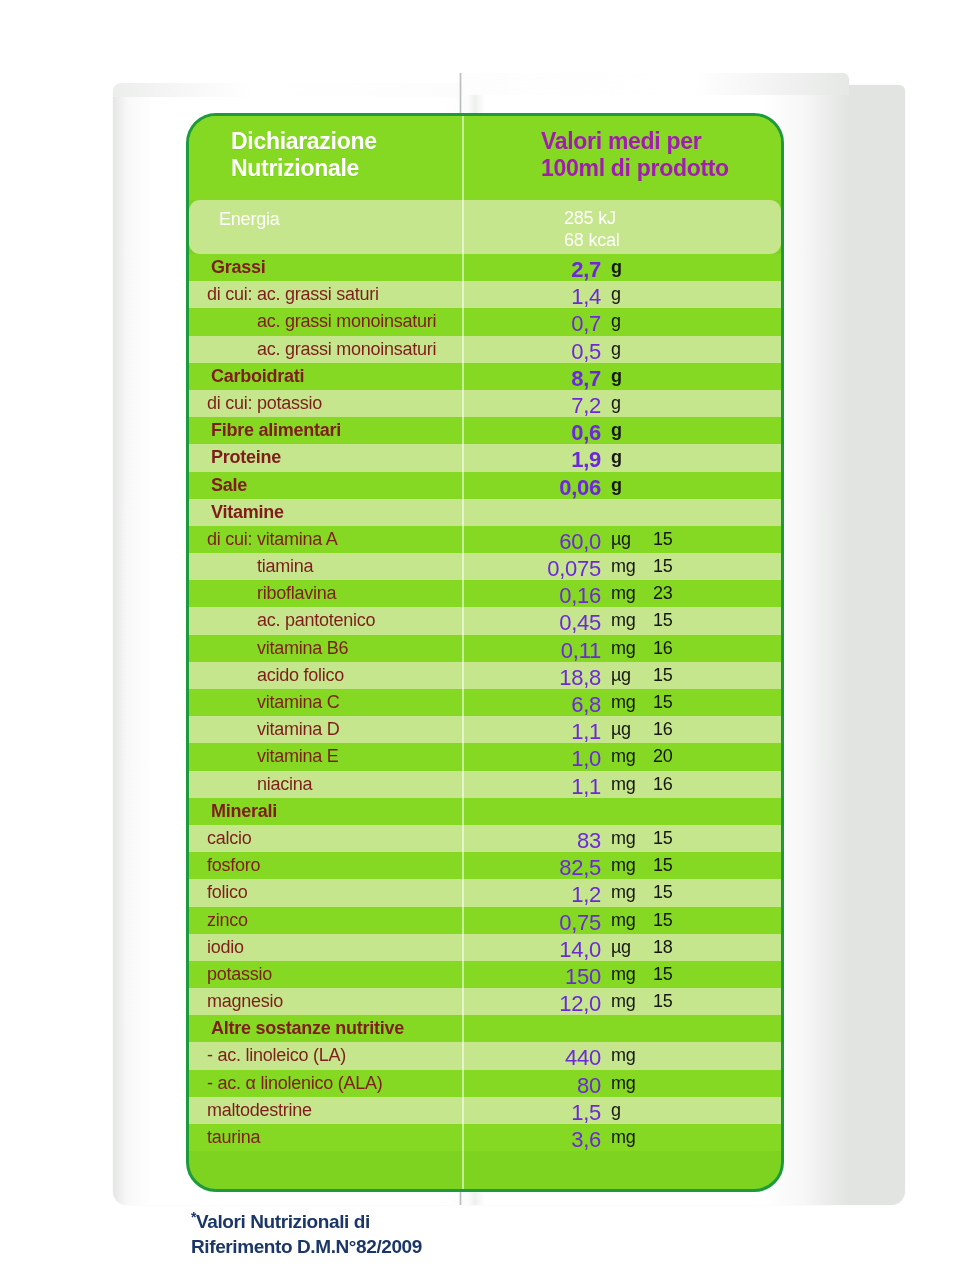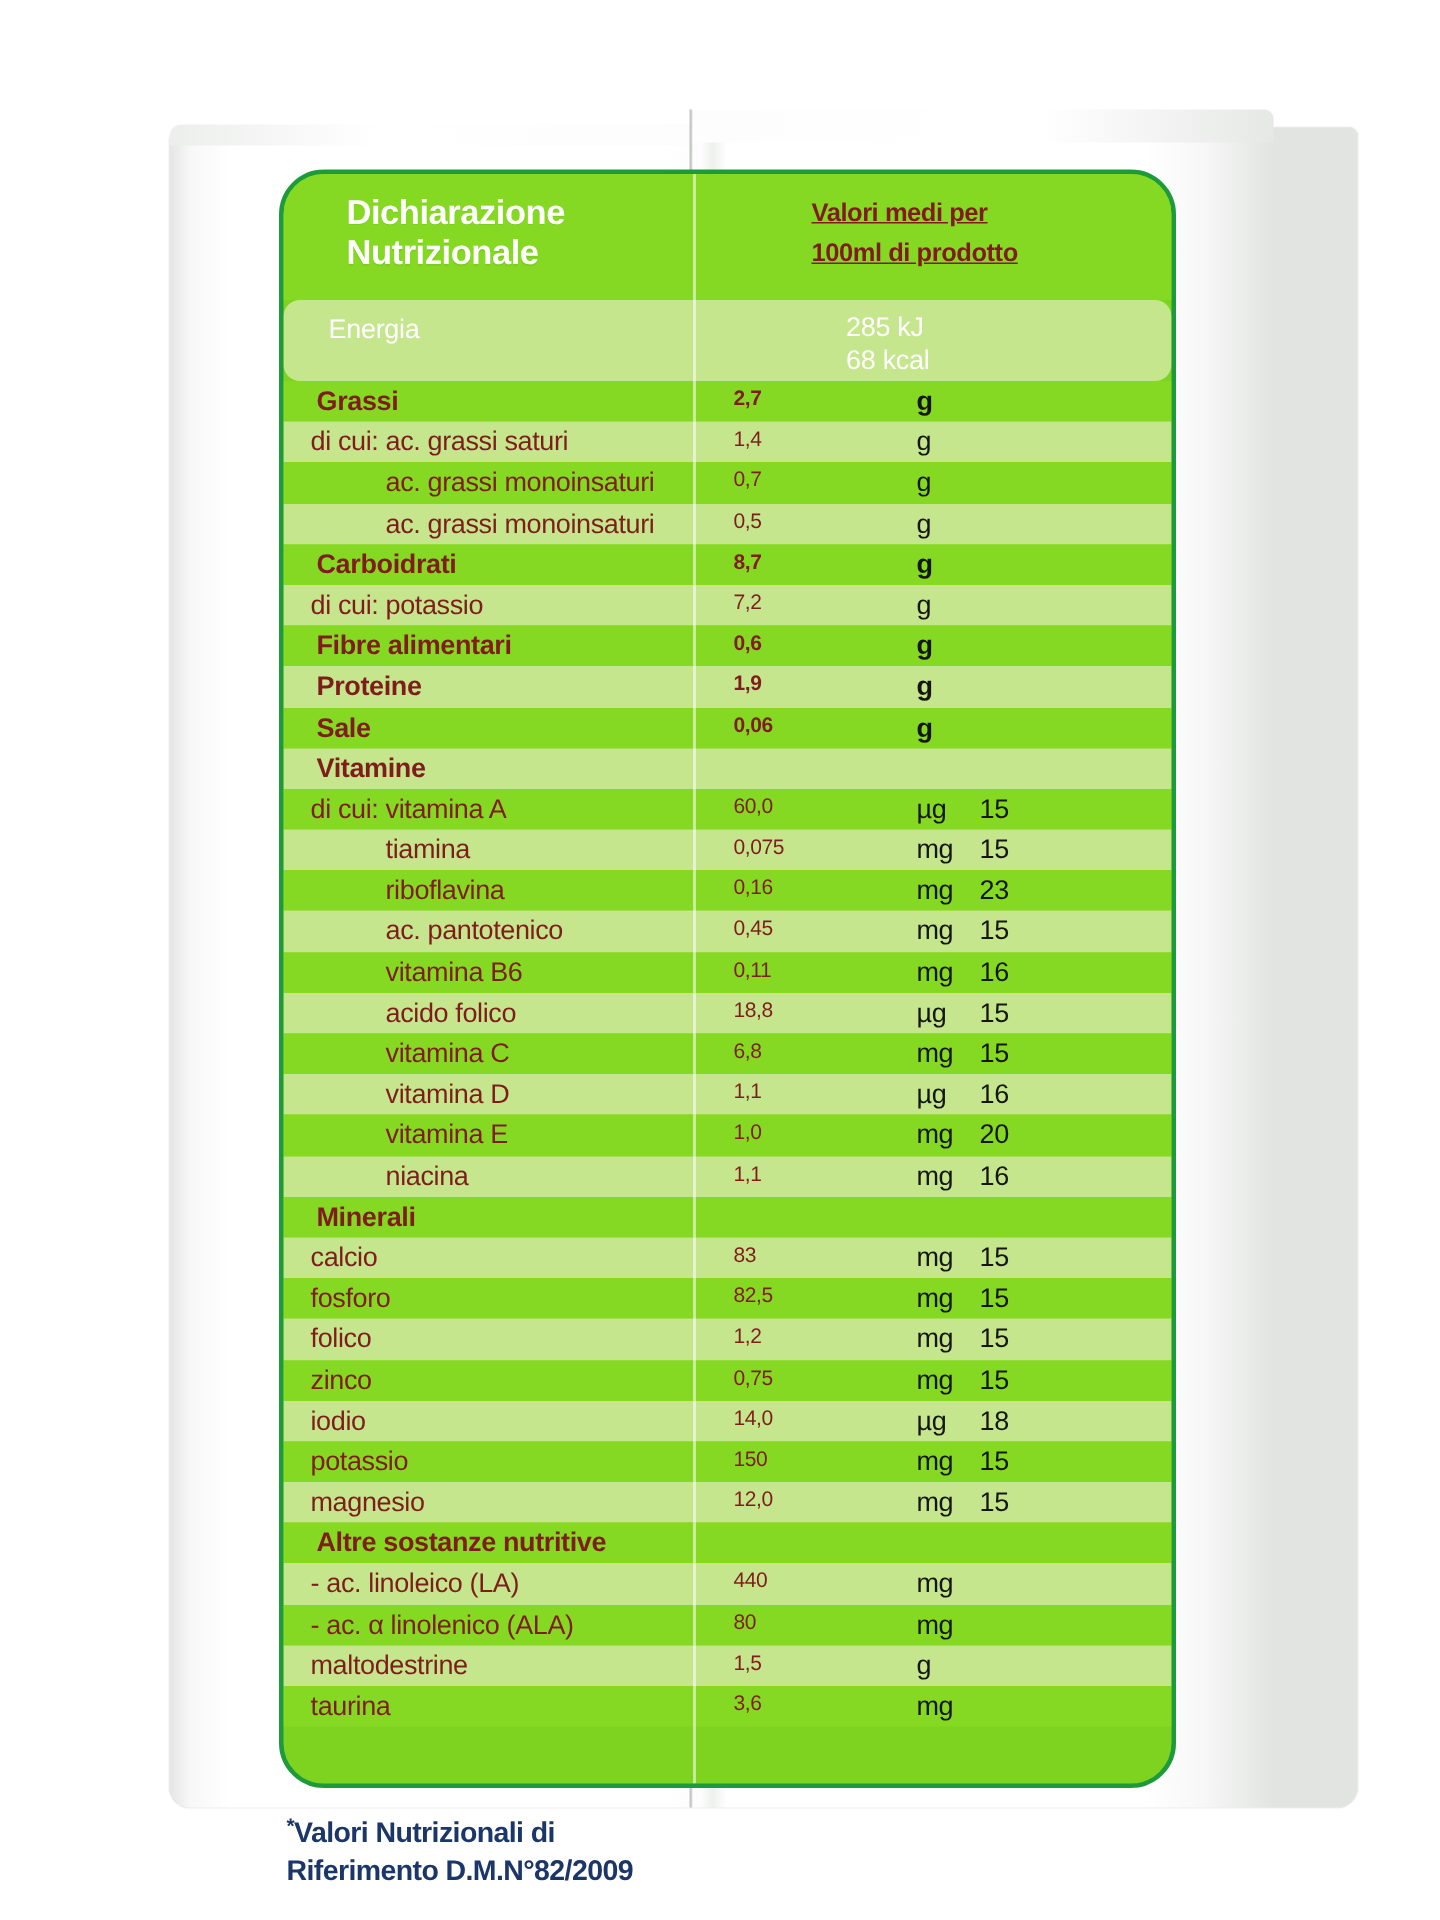--- a/index.html
+++ b/index.html
@@ -69,23 +69,22 @@
 
   
   .hd-left{
     position:absolute;left:42px;top:12px;
     color:#ffffff;font-weight:bold;font-size:23px;line-height:27px;
     letter-spacing:-.3px;
     text-shadow:0 1px 0 rgba(0,0,0,.06);
   }
   .hd-right{
     position:absolute;left:352px;top:12px;
-    color:#7f1d1d;font-weight:bold;font-size:17px;line-height:27px;
+    color:#a21caf;font-weight:bold;font-size:23px;line-height:27px;
     letter-spacing:-.3px;
-    text-decoration:underline;
   }
   .en-label{
     position:absolute;left:30px;top:9px;
     color:#ffffff;font-size:18px;letter-spacing:-.2px;
   }
   .en-vals{
     position:absolute;left:375px;top:7px;
     color:#ffffff;font-size:18px;line-height:22px;letter-spacing:-.2px;
   }
 
@@ -101,23 +100,23 @@
   .lbl.i0{left:22px;}
   .lbl.i1{left:18px;}
   .lbl.i2{left:68px;}
   .lbl.b{font-weight:bold;}
 
   .val{
     position:absolute;
     top:3px;
     width:112px;
     left:300px;
-    text-align:left;
-    color:#7f1d1d;
-    font-size:14px;
+    text-align:right;
+    color:#6d28d9;
+    font-size:22px;
     letter-spacing:-.25px;
   }
   .unit{
     position:absolute;
     top:3px;left:422px;
     color:#15160f;font-size:18px;letter-spacing:-.25px;
   }
   .vnr{
     position:absolute;
     top:3px;left:464px;

